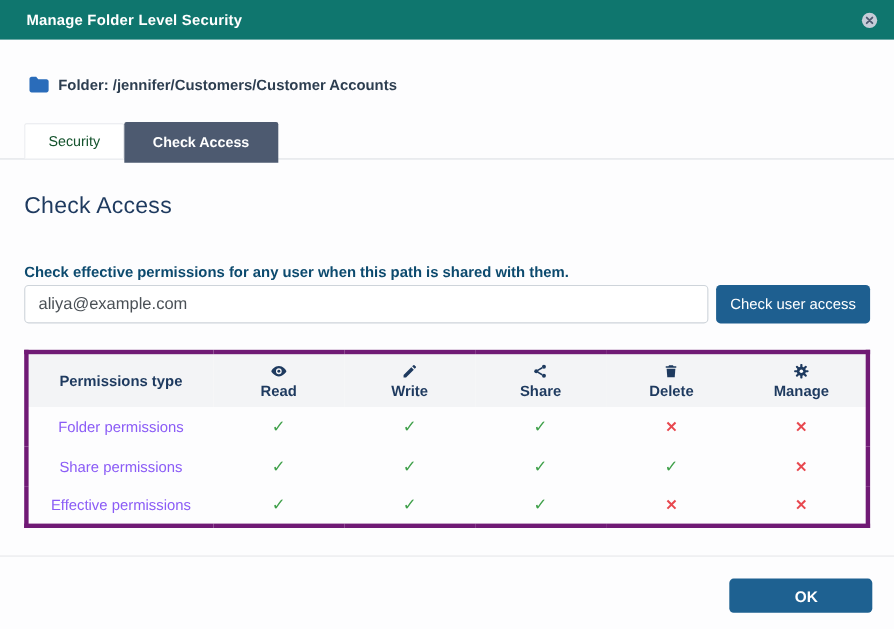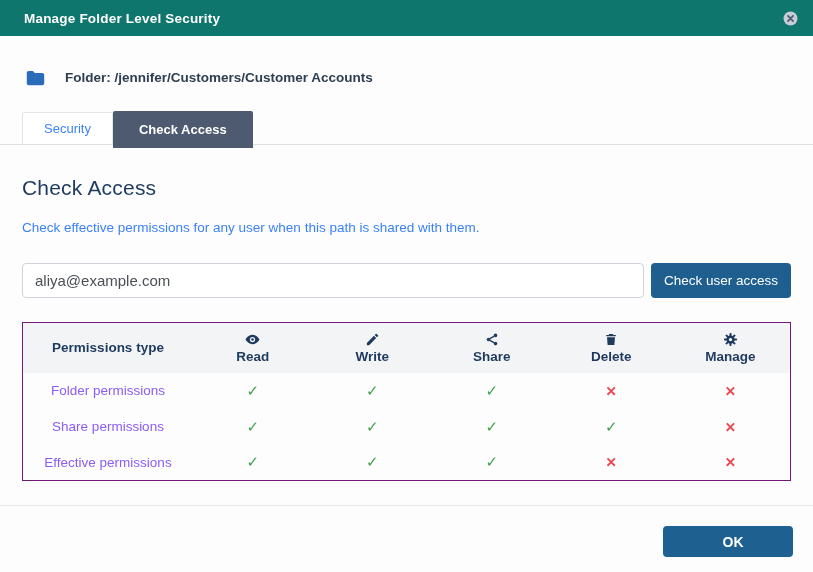--- a/index.html
+++ b/index.html
@@ -17,62 +17,62 @@
     display:flex; align-items:center; justify-content:space-between;
     padding:0 14px 0 24px;
   }
   .modal-title { color:#ffffff; font-size:13.5px; font-weight:bold; letter-spacing:.2px; }
   .close-btn {
     width:18px; height:18px; border:none; background:transparent;
     padding:0; cursor:pointer; display:flex; align-items:center; justify-content:center;
   }
   
   .folder-row {
-    display:flex; align-items:center; gap:20px;
+    display:flex; align-items:center; gap:8px;
     padding:32px 0 0 26px;
   }
   .folder-text { font-size:13.5px; font-weight:bold; color:#2d3e50; }
   .folder-text .path { font-weight:bold; }
   
   .tabs {
     display:flex; align-items:flex-end;
     border-bottom:1px solid #dcdfe3;
     margin-top:25px; padding-left:22px;
   }
   .tab {
     background:#ffffff; border:1px solid #e3e5e9; border-bottom:none;
     border-radius:2px 2px 0 0;
-    padding:8px 21px; font-size:13px; color:#3b82f6; cursor:pointer;
+    padding:8px 21px; font-size:13px; color:#14532d; cursor:pointer;
   }
   .tab.active {
     background:#4d5a70; color:#ffffff; font-weight:bold;
     border:none; padding:11px 26px; margin-bottom:-4px; position:relative; z-index:2;
   }
   
   .content { padding:0 22px; }
   .page-heading {
     margin:31px 0 0; font-size:21px; font-weight:500;
     color:#1e3a5f; letter-spacing:.2px;
   }
-  .description { margin-top:20px; font-size:13.5px; color:#3b82f6; }
-  .input-row { display:flex; gap:7px; margin-top:28px; align-items:stretch; }
+  .description { margin-top:40px; font-size:13.5px; color:#0c4a6e;font-weight:bold; }
+  .input-row { display:flex; gap:7px; margin-top:4px; align-items:stretch; }
   .user-input {
     flex:1; height:35px; border:1px solid #ced4da; border-radius:4px;
     padding:0 12px; font-size:15px; color:#4a5056;
     font-family:"Liberation Sans", sans-serif; outline:none;
   }
   .check-btn {
     width:140px; height:35px; background:#1e5f90; color:#ffffff;
     border:none; border-radius:4px; font-size:13.5px; cursor:pointer;
     font-family:"Liberation Sans", sans-serif;
   }
   
   .perm-table {
     margin-top:24px; width:100%;
-    border:1px solid #701a75; border-collapse:collapse;
+    border:4px solid #701a75; border-collapse:collapse;
     table-layout:fixed;
   }
   .perm-table col.first { width:22.2%; }
   .perm-table thead tr { background:#f3f4f6; }
   .perm-table th {
     height:50px; text-align:center; vertical-align:middle;
     font-size:13.5px; font-weight:bold; color:#1e3a5f; padding:0;
   }
   .th-icon { display:block; margin:0 auto 3px; height:15px; }
   .perm-table td {

